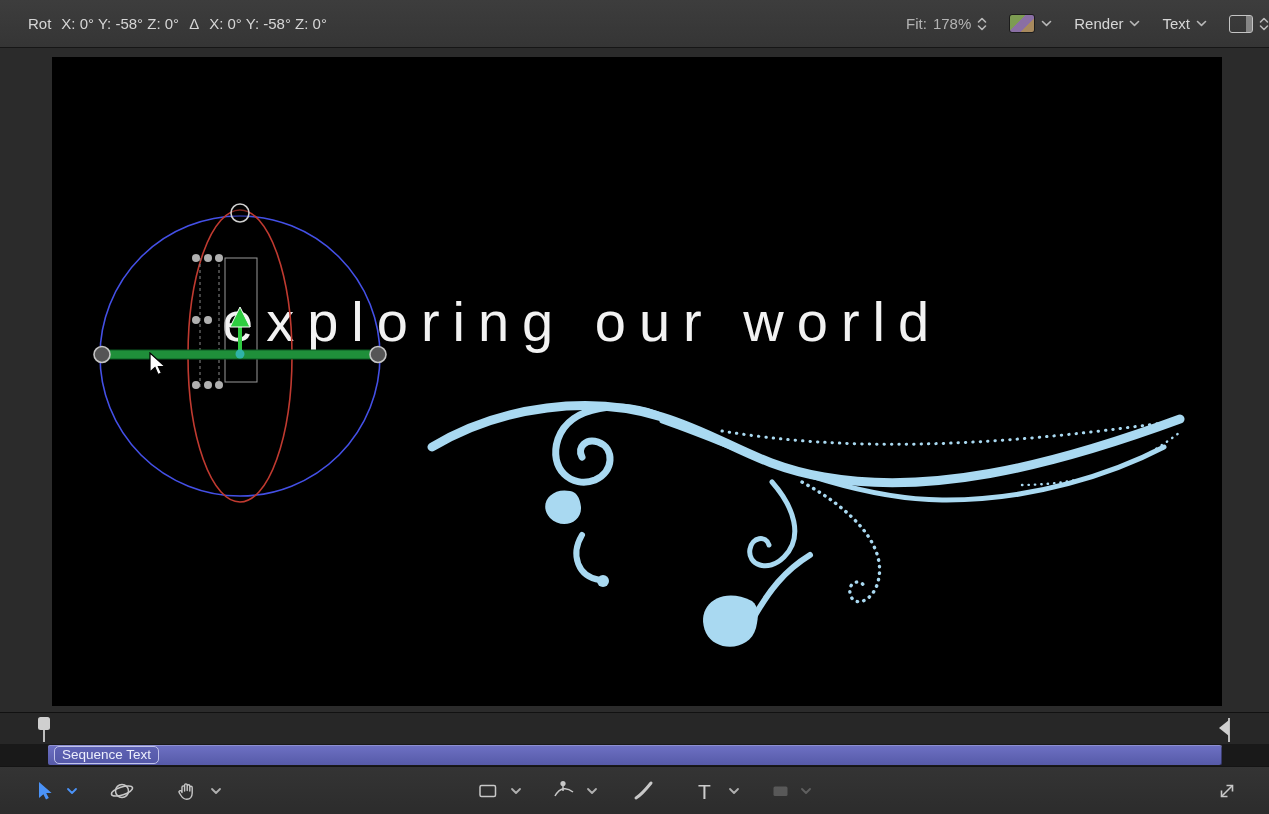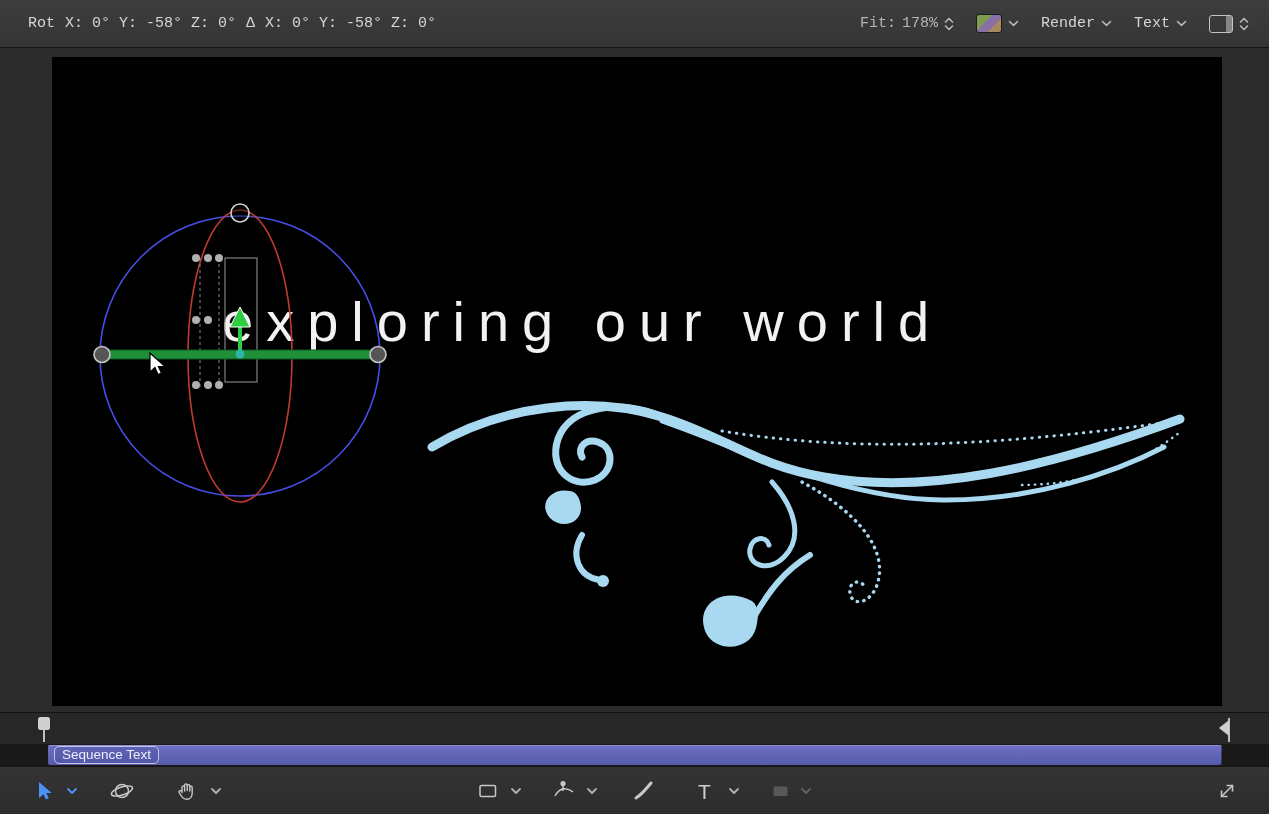--- a/index.html
+++ b/index.html
@@ -3,23 +3,23 @@
 <meta charset="utf-8">
 <style>
   html,body{margin:0;padding:0;background:#1e1e1e;}
   body{width:1269px;height:814px;position:relative;overflow:hidden;
        font-family:"Liberation Sans",sans-serif;-webkit-font-smoothing:antialiased;}
   .abs{position:absolute;}
 
   
   #header{position:absolute;top:0;left:0;width:1269px;height:48px;
           background:linear-gradient(#3d3d3d,#353535);border-bottom:1px solid #161616;
-          display:flex;align-items:center;color:#d6d6d6;font-size:15px;box-sizing:border-box;font-family:Liberation Mono, monospace;}
+          display:flex;align-items:center;color:#d6d6d6;font-size:15px;box-sizing:border-box;}
   #header .left{display:flex;align-items:center;gap:10px;padding-left:28px;white-space:nowrap;}
-  #header .right{margin-left:auto;display:flex;align-items:center;gap:22px;padding-right:20px;}
+  #header .right{margin-left:auto;display:flex;align-items:center;gap:22px;}
   .hdr-group{display:flex;align-items:center;gap:6px;cursor:default;}
   .dim{color:#b4b4b4;}
   .swatch{width:24px;height:17px;border-radius:3px;border:1px solid #1c1c1c;
           background:linear-gradient(135deg,#7d9c52 0%,#7d9c52 38%,#8a6fa4 38%,#8a6fa4 66%,#a88a5e 66%,#a88a5e 100%);}
   .winicon{display:inline-block;position:relative;width:22px;height:16px;border:1.5px solid #c4c4c4;border-radius:3px;}
   .winicon::after{content:"";position:absolute;right:0;top:0;width:6px;height:100%;background:#c4c4c4;opacity:.55;border-radius:0 1.5px 1.5px 0;}
 
   
   #canvas-surround{position:absolute;top:48px;left:0;width:1269px;height:664px;background:#2b2b2b;}
   #canvas{position:absolute;left:52px;top:9px;width:1170px;height:649px;background:#000;overflow:hidden;}

